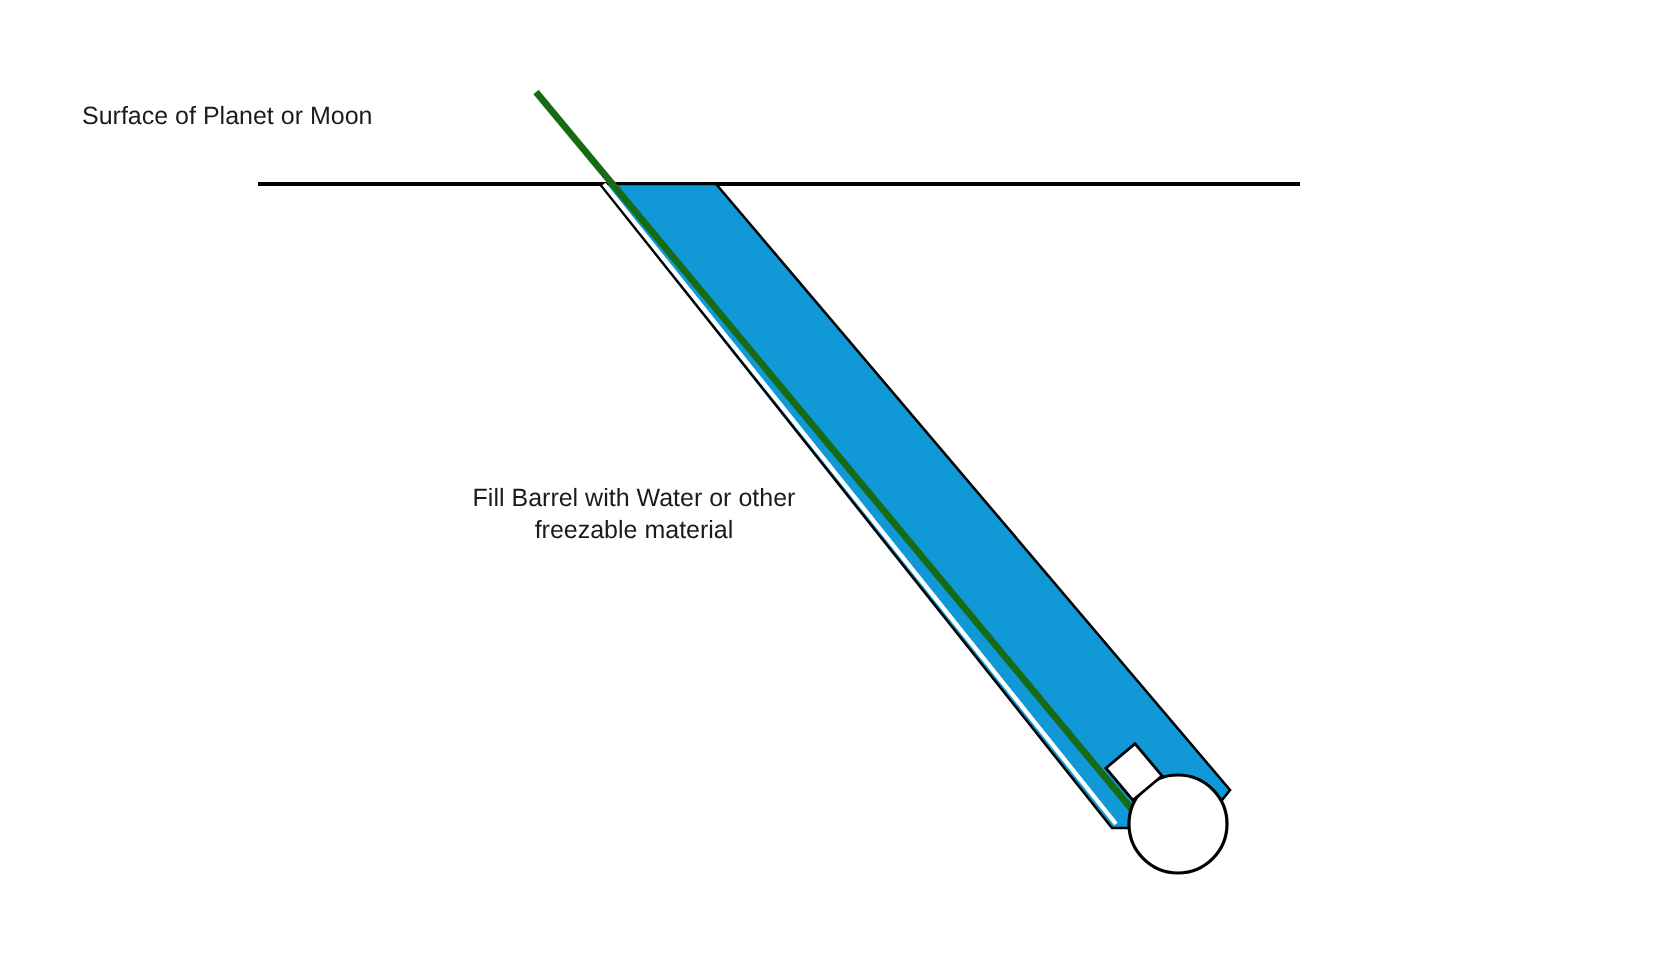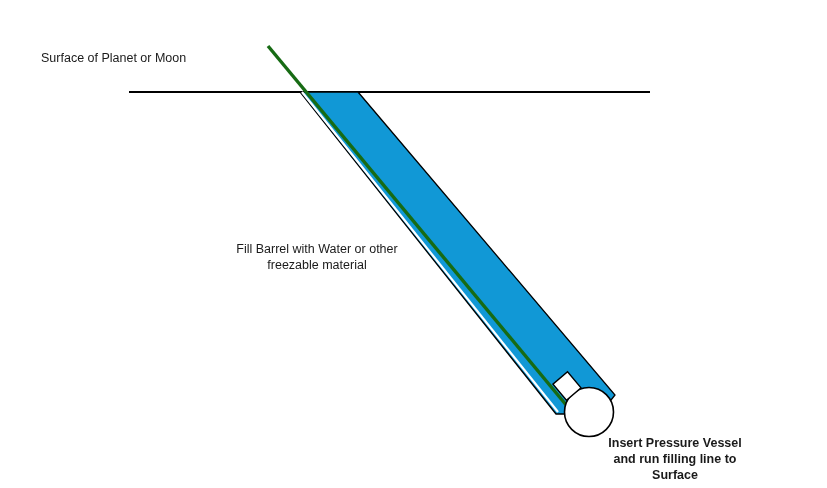--- a/index.html
+++ b/index.html
@@ -76,17 +76,14 @@
     <circle cx="589" cy="412" r="24.5" fill="#ffffff" stroke="#000000" stroke-width="1.6"></circle>
 
     <rect x="556.5" y="376.5" width="21" height="19" fill="#ffffff" stroke="#000000" stroke-width="1.4" transform="rotate(50 567 386)"></rect>
   </svg>
 
   <div class="label" id="label-fill">Fill Barrel with Water or other
 freezable material</div>
 
   <div class="label" id="label-surface">Surface of Planet or Moon</div>
 
-  <div class="label" id="label-vessel">Insert Pressure Vessel
-and run filling line to
-Surface</div>
 
 </div>
 
 </body></html>

